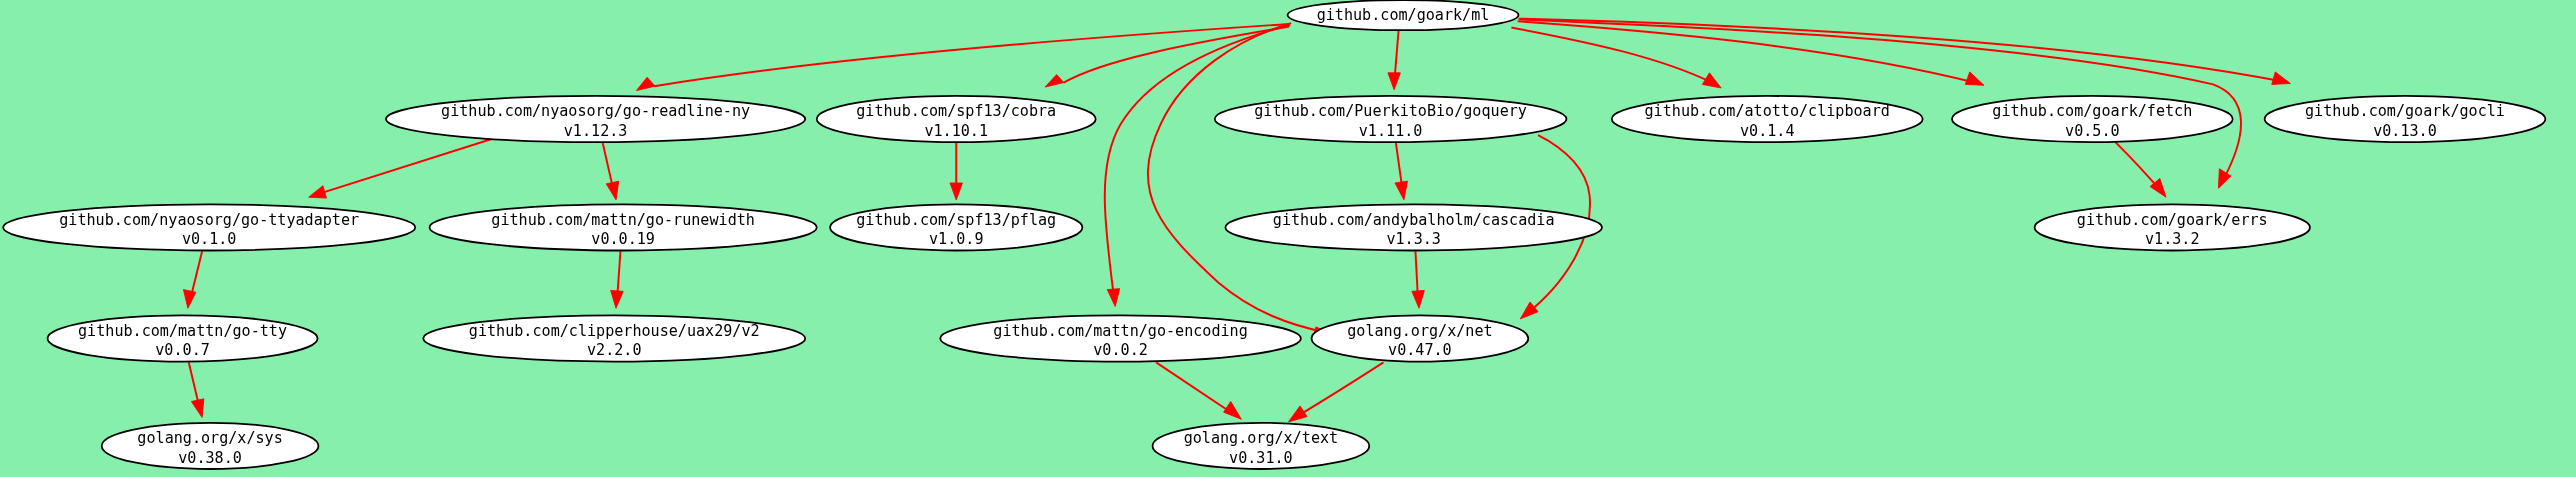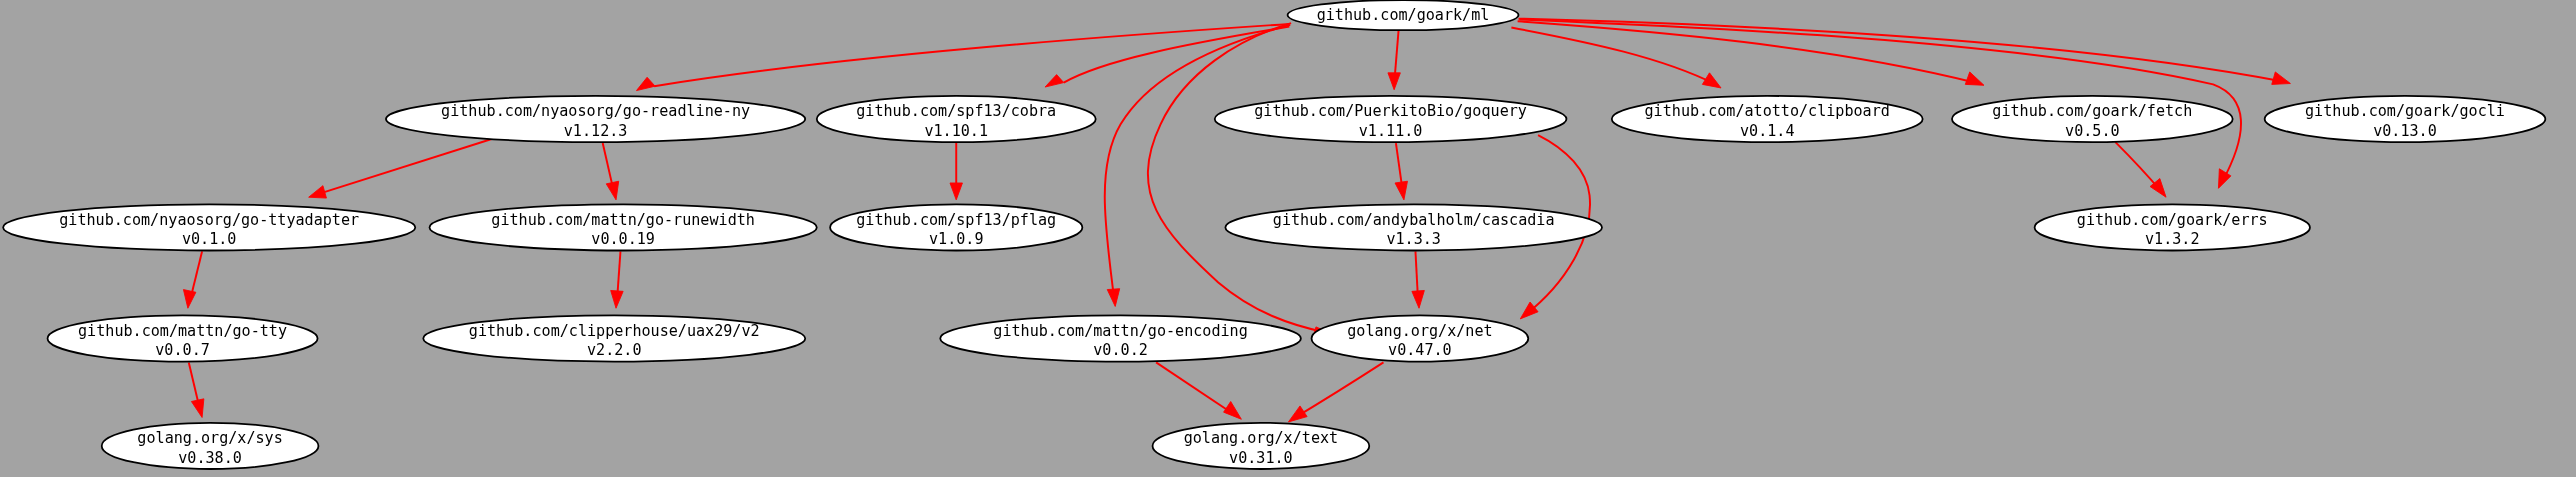--- a/index.html
+++ b/index.html
@@ -4,21 +4,21 @@
 <style>
   html, body {
     margin: 0;
     padding: 0;
     background: #ffffff;
   }
   #graph-root {
     position: relative;
     width: 2576px;
     height: 477px;
-    background: #a3a3a3;
+    background: #86efac;
     font-family: "DejaVu Sans Mono", "Liberation Mono", monospace;
   }
   svg#dep-graph {
     display: block;
     width: 2576px;
     height: 477px;
   }
   .node-ellipse {
     fill: #ffffff;
     stroke: #000000;

